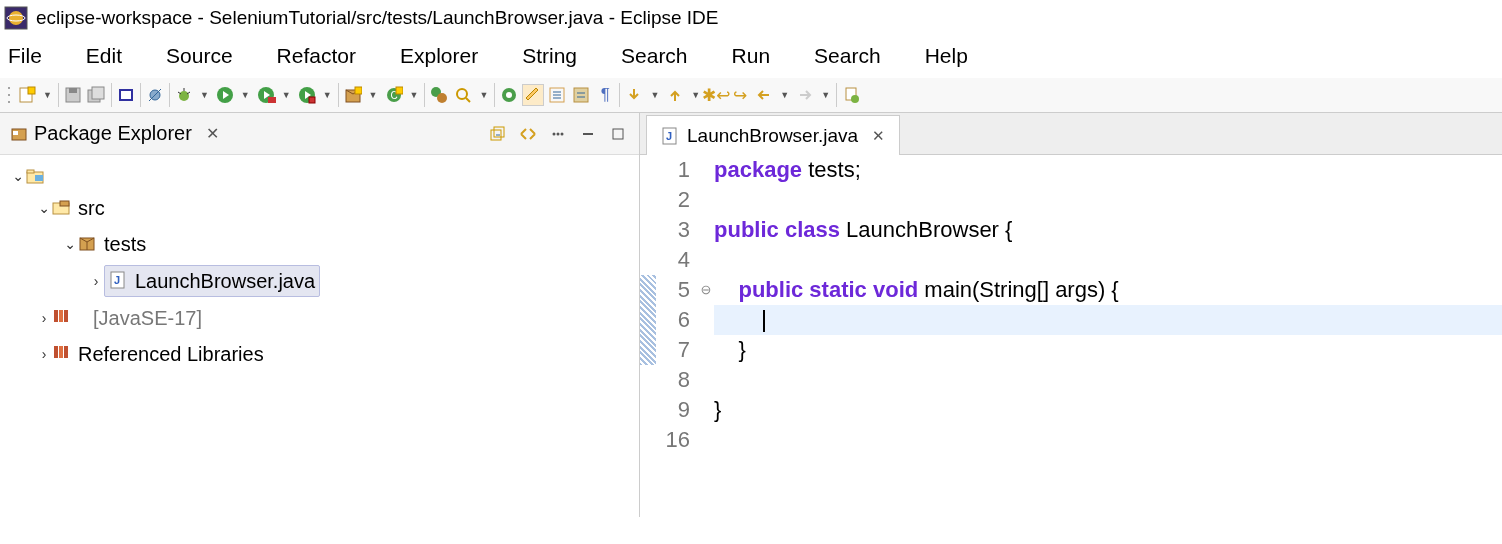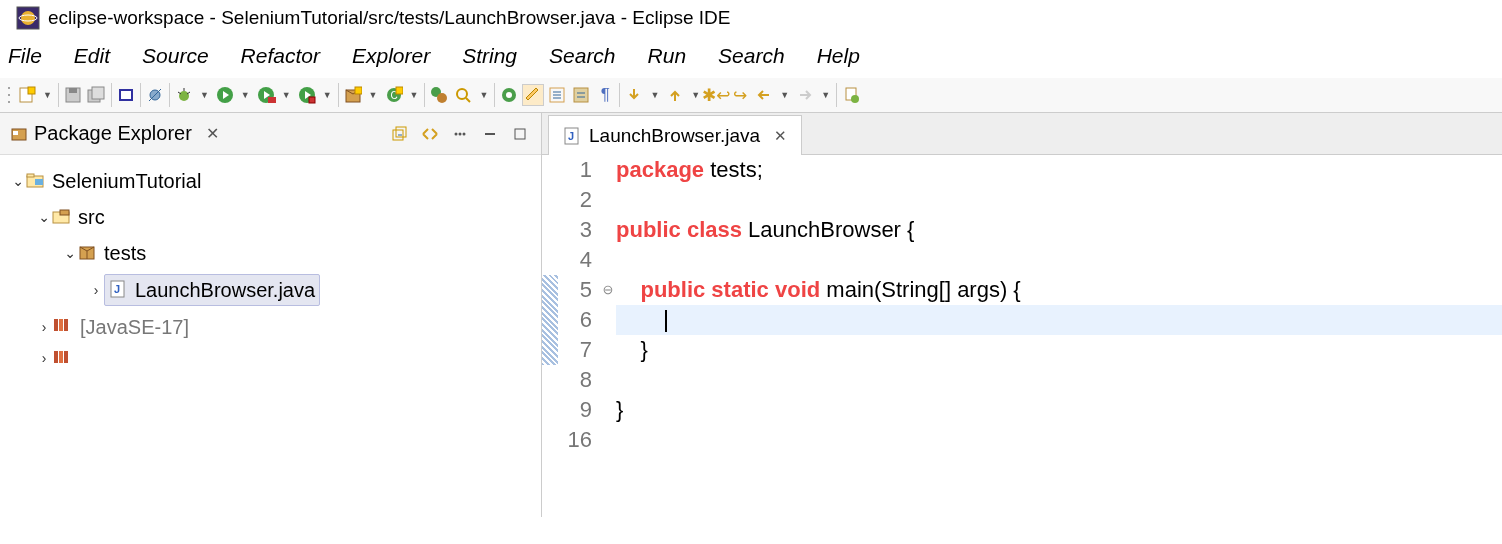--- a/index.html
+++ b/index.html
@@ -1,28 +1,28 @@
 <!DOCTYPE html>
 <html><head>
 <meta charset="utf-8">
 <style>
 * { margin: 0; padding: 0; box-sizing: border-box; font-family: "Segoe UI", Arial, sans-serif; }
 body { background: #fff; font-size: 14px; color: #000; width: 1502px; }
-.titlebar { display: flex; align-items: center; padding: 6px 16px; font-size: 19px; }
+.titlebar { display: flex; align-items: center; padding: 6px 4px; font-size: 19px; }
 .titlebar .logo { width: 24px; height: 24px; margin-right: 8px; display: inline-flex; }
-.menubar { display: flex; padding: 8px 8px 10px; gap: 32px; font-size: 21px; font-style: italic; }
+.menubar { display: flex; padding: 8px 8px 10px; gap: 44px; font-size: 21px; }
 .menubar div { cursor: default; }
 .toolbar { display: flex; align-items: center; padding: 3px 6px; gap: 2px; border-bottom: 1px solid #ccc; height: 35px; background: #f8f8f8; }
 .tb-ic { width: 22px; height: 22px; display: inline-flex; align-items: center; justify-content: center; }
 .dd { color: #555; font-size: 9px; padding: 0 3px; }
 .sep { width: 1px; height: 24px; background: #ccc; margin: 0 1px; }
 .dotgrip { width: 6px; height: 22px; display: inline-flex; flex-direction: column; justify-content: space-around; align-items: center; margin-right:2px;}
 .dotgrip span { width: 2px; height: 2px; background: #888; border-radius: 1px; }
 .main { display: flex; height: 404px; }
-.explorer { width: 542px; border-right: 1px solid #ccc; background: #fff; display: flex; flex-direction: column; }
+.explorer { width: 640px; border-right: 1px solid #ccc; background: #fff; display: flex; flex-direction: column; }
 .exp-header { display: flex; align-items: center; padding: 8px 10px; border-bottom: 1px solid #ddd; background: #f5f5f5; height: 42px; }
 .exp-header .title { display: flex; align-items: center; font-size: 20px; flex: 1; gap:6px;}
 .exp-header .close-x { margin-left: 8px; font-size: 16px; color: #555; }
 .exp-tools { display: flex; gap: 8px; align-items: center; }
 .tree { padding: 8px 6px; font-size: 20px; }
 .tree-row { display: flex; align-items: center; padding: 3px 0; line-height: 1.5; }
 .tree-row .ch { width: 16px; display: inline-flex; color: #333; font-size: 14px; justify-content:center;}
 .tree-row .ic { width: 20px; height: 20px; margin-right: 6px; display: inline-flex; }
 .sel { background: #e4e6f1; border: 1px solid #b8bde0; border-radius: 2px; padding: 0 4px; display: inline-flex; align-items:center;}
 .muted { color: #777; }
@@ -32,21 +32,21 @@
 .tab .x { color: #555; font-size: 15px; margin-left: 6px; }
 .code { display: flex; font-family: Consolas, "Courier New", monospace; font-size: 22px; }
 .marker-col { width: 16px; background: #fff; }
 .gutter { width: 42px; text-align: right; color: #777; padding-right: 8px; line-height: 30px; }
 .gutter .ln { height: 30px; }
 .rng { background: repeating-linear-gradient(45deg,#a8c0e0,#a8c0e0 2px,#fff 2px,#fff 4px); }
 .foldcol { width: 16px; line-height: 30px; }
 .foldcol div { height: 30px; display: flex; align-items: center; justify-content: center; color: #888; font-size: 13px; }
 .lines { flex: 1; line-height: 30px; }
 .lines .row { height: 30px; white-space: pre; }
-.kw { color: #ef4444; font-weight: bold; }
+.kw { color: #6d28d9; font-weight: bold; }
 .cur-line { background: #e8f2fe; position: relative; }
 .caret { display: inline-block; width: 2px; height: 22px; background: #000; vertical-align: middle; }
 svg { display: block; }
 </style>
 </head>
 <body>
 
 <div class="titlebar">
   <span class="logo">
     <svg width="24" height="24">
@@ -289,21 +289,20 @@
     <div class="tree">
       <div class="tree-row" style="padding-left:4px;">
         <span class="ch">⌄</span>
         <span class="ic">
             <svg width="18" height="18">
               <rect x="1" y="5" width="16" height="11" fill="#ffe9a8" stroke="#b89040"></rect>
               <rect x="1" y="3" width="7" height="3" fill="#ffe9a8" stroke="#b89040"></rect>
               <rect x="9" y="8" width="8" height="6" fill="#6ab0e0"></rect>
             </svg>
           </span>
-        <span>SeleniumTutorial</span>
       </div>
       <div class="tree-row" style="padding-left:30px;">
         <span class="ch">⌄</span>
         <span class="ic">
             <svg width="18" height="18">
               <rect x="1" y="5" width="16" height="11" fill="#ffe9a8" stroke="#b89040"></rect>
               <rect x="8" y="3" width="9" height="5" fill="#d4a050" stroke="#805020"></rect>
             </svg>
           </span>
         <span>src</span>
@@ -332,31 +331,32 @@
       </div>
       <div class="tree-row" style="padding-left:30px;">
         <span class="ch">›</span>
         <span class="ic">
             <svg width="20" height="16">
               <rect x="2" y="2" width="4" height="12" fill="#c05030"></rect>
               <rect x="7" y="2" width="4" height="12" fill="#e07040"></rect>
               <rect x="12" y="2" width="4" height="12" fill="#c05030"></rect>
             </svg>
           </span>
-        <span class="muted" style="margin-left:2px;text-align:right;">[JavaSE-17]</span>
+        <span class="muted" style="margin-left:15px;text-align:right;">[JavaSE-17]</span>
       </div>
       <div class="tree-row" style="padding-left:30px;">
         <span class="ch">›</span>
         <span class="ic">
             <svg width="20" height="16">
               <rect x="2" y="2" width="4" height="12" fill="#c05030"></rect>
               <rect x="7" y="2" width="4" height="12" fill="#e07040"></rect>
               <rect x="12" y="2" width="4" height="12" fill="#c05030"></rect>
             </svg>
           </span>
+        <span>Referenced Libraries</span>
       </div>
     </div>
   </div>
 
   <div class="editor-area">
     <div class="tabbar">
       <div class="tab">
         <span>
             <svg width="18" height="18">
               <rect x="2" y="1" width="13" height="16" fill="#fff" stroke="#888"></rect>

